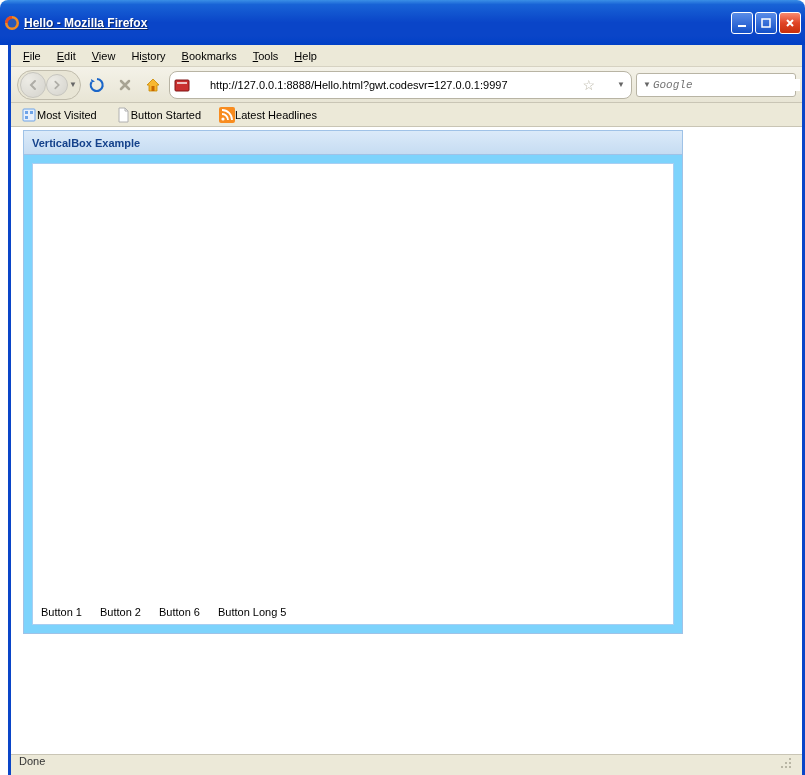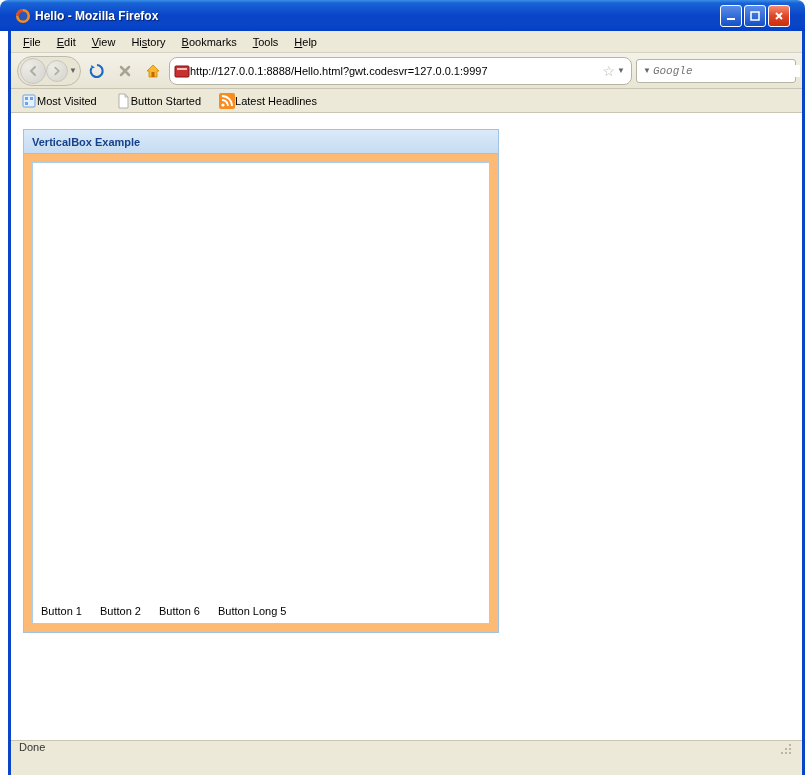--- a/index.html
+++ b/index.html
@@ -1,19 +1,19 @@
 <!DOCTYPE html>
 <html><head>
 <meta charset="utf-8">
 <style>
   * { box-sizing: border-box; margin: 0; padding: 0; }
   html, body { width: 805px; height: 775px; font-family: "Tahoma", "Segoe UI", sans-serif; font-size: 11px; background: #fff; overflow: hidden; }
 
   
-  .titlebar { height: 31px; background: linear-gradient(to bottom,#3a8fe6 0%,#1863d6 10%,#0a45c8 50%,#0a45c8 80%,#003fc6 100%); border-radius: 8px 8px 0 0; display: flex; align-items: center; padding: 0 15px; color: #fff; font-weight: bold; font-size: 12px; }
+  .titlebar { height: 45px; background: linear-gradient(to bottom,#3a8fe6 0%,#1863d6 10%,#0a45c8 50%,#0a45c8 80%,#003fc6 100%); border-radius: 8px 8px 0 0; display: flex; align-items: center; padding: 0 4px; color: #fff; font-weight: bold; font-size: 12px; text-decoration: underline; }
   .titlebar .ff-icon { width: 16px; height: 16px; margin-right: 4px; }
   .titlebar .title-text { flex: 1; text-shadow: 1px 1px 1px rgba(0,0,0,0.5); }
   .win-controls { display: flex; gap: 2px; }
   .win-btn { width: 22px; height: 22px; border: 1px solid #fff; border-radius: 3px; display: flex; align-items: center; justify-content: center; cursor: pointer; }
   .win-min { background: linear-gradient(to bottom,#5a8de8,#1350c8); }
   .win-max { background: linear-gradient(to bottom,#5a8de8,#1350c8); }
   .win-close { background: linear-gradient(to bottom,#f88b6f,#e04527 50%,#c82f0c); }
   .win-btn svg { width: 12px; height: 12px; }
 
   
@@ -23,21 +23,21 @@
   .menubar { height: 22px; background: #ece9d8; display: flex; align-items: center; padding: 0 4px; border-bottom: 1px solid #d6d2c2; }
   .menuitem { padding: 2px 8px; cursor: default; }
 
   
   .navbar { height: 36px; background: linear-gradient(to bottom,#f4f2e8,#e8e5d5); display: flex; align-items: center; padding: 2px 6px; gap: 4px; border-bottom: 1px solid #c9c5b5; }
   .nav-back-fwd { display: flex; align-items: center; background: #e8e5d5; border-radius: 16px; height: 30px; padding: 0 2px; border: 1px solid #c0bcac; }
   .nav-circle { width: 26px; height: 26px; border-radius: 50%; display: flex; align-items: center; justify-content: center; background: radial-gradient(circle at 30% 30%, #f0f0f0, #c8c8c8); border: 1px solid #b0b0b0; cursor: pointer; }
   .nav-circle.disabled { opacity: 0.6; cursor: default; }
   .nav-drop { width: 10px; font-size: 8px; color: #666; cursor: pointer; text-align: center; }
   .nav-icon-btn { width: 24px; height: 24px; display: flex; align-items: center; justify-content: center; cursor: pointer; }
-  .urlbar { flex: 1; height: 28px; background: #fff; border: 1px solid #b8b4a4; border-radius: 8px; display: flex; align-items: center; padding: 0 4px; gap: 0; }
+  .urlbar { flex: 1; height: 28px; background: #fff; border: 1px solid #b8b4a4; border-radius: 8px; display: flex; align-items: center; padding: 0 4px; gap: 20px; }
   .urlbar input { flex: 1; border: none; outline: none; font-size: 11px; font-family: inherit; }
   .url-fav { width: 16px; height: 16px; }
   .star { color: #b8b4a4; font-size: 14px; cursor: pointer; }
   .url-drop { font-size: 8px; color: #666; cursor: pointer; padding: 0 2px; }
   .searchbox { width: 160px; height: 24px; background: #fff; border: 1px solid #b8b4a4; border-radius: 3px; display: flex; align-items: center; padding: 0 4px; gap: 2px; }
   .searchbox input { flex: 1; border: none; outline: none; font-size: 11px; font-style: italic; color: #888; font-family: Liberation Mono, monospace; }
   .search-engine { width: 16px; height: 16px; }
   .search-drop { font-size: 8px; color: #666; cursor: pointer; }
   .search-go { width: 16px; height: 16px; cursor: pointer; }
 
@@ -49,21 +49,21 @@
   
   .tabstrip { height: 28px; background: linear-gradient(to bottom,#e6e3d4,#d8d5c4); display: flex; align-items: flex-end; border-bottom: 1px solid #a8a494; position: relative; }
   .tab { height: 26px; width: 240px; background: linear-gradient(to bottom,#fdfdfb,#f2f0e6); border: 1px solid #b8b4a4; border-bottom: none; border-radius: 4px 4px 0 0; margin-left: 4px; display: flex; align-items: center; padding: 0 8px; gap: 6px; font-weight: bold; position: relative; z-index: 2; }
   .tab-fav { width: 16px; height: 16px; }
   .newtab-btn { width: 28px; height: 22px; margin-left: 4px; margin-bottom: 2px; border: 1px solid #b8b4a4; border-radius: 3px 3px 0 0; background: linear-gradient(to bottom,#ece9d8,#d8d5c4); display: flex; align-items: center; justify-content: center; cursor: pointer; font-size: 12px; color: #777; }
   .tablist-btn { width: 18px; height: 24px; position: absolute; right: 2px; bottom: 2px; border: 1px solid #b8b4a4; background: #ece9d8; display: flex; align-items: center; justify-content: center; cursor: pointer; font-size: 8px; color: #555; border-radius: 2px; }
 
   
   .content { flex: 1; background: #fff; overflow: hidden; position: relative; }
 
-  .panel { position: absolute; left: 12px; top: 16px; width: 476px; border: 1px solid #9fc2e7; background: #fdba74; }
+  .panel { position: absolute; left: 12px; top: 3px; width: 660px; border: 1px solid #9fc2e7; background: #7dd3fc; }
   .panel-header { background: linear-gradient(to bottom,#dbeaf9,#c6dcf2); height: 24px; border-bottom: 1px solid #9fc2e7; color: #15428b; font-weight: bold; font-size: 11px; display: flex; align-items: center; padding: 0 8px; }
   .panel-body { height: 478px; padding: 8px; }
   .panel-inner { width: 100%; height: 100%; border: 1px solid #a8cef2; background: #fff; display: flex; flex-direction: column; justify-content: flex-end; padding: 2px; }
   .button-row { display: flex; gap: 18px; padding: 4px 6px; }
   .fx-button { font-size: 11px; cursor: pointer; }
 
   
   .statusbar { height: 35px; background: #ece9d8; border-top: 1px solid #c9c5b5; display: flex; padding: 0 8px; color: #333; }
   .statusbar .grip { margin-left: auto; width: 16px; height: 16px; }
   .grip svg { width: 16px; height: 16px; }

